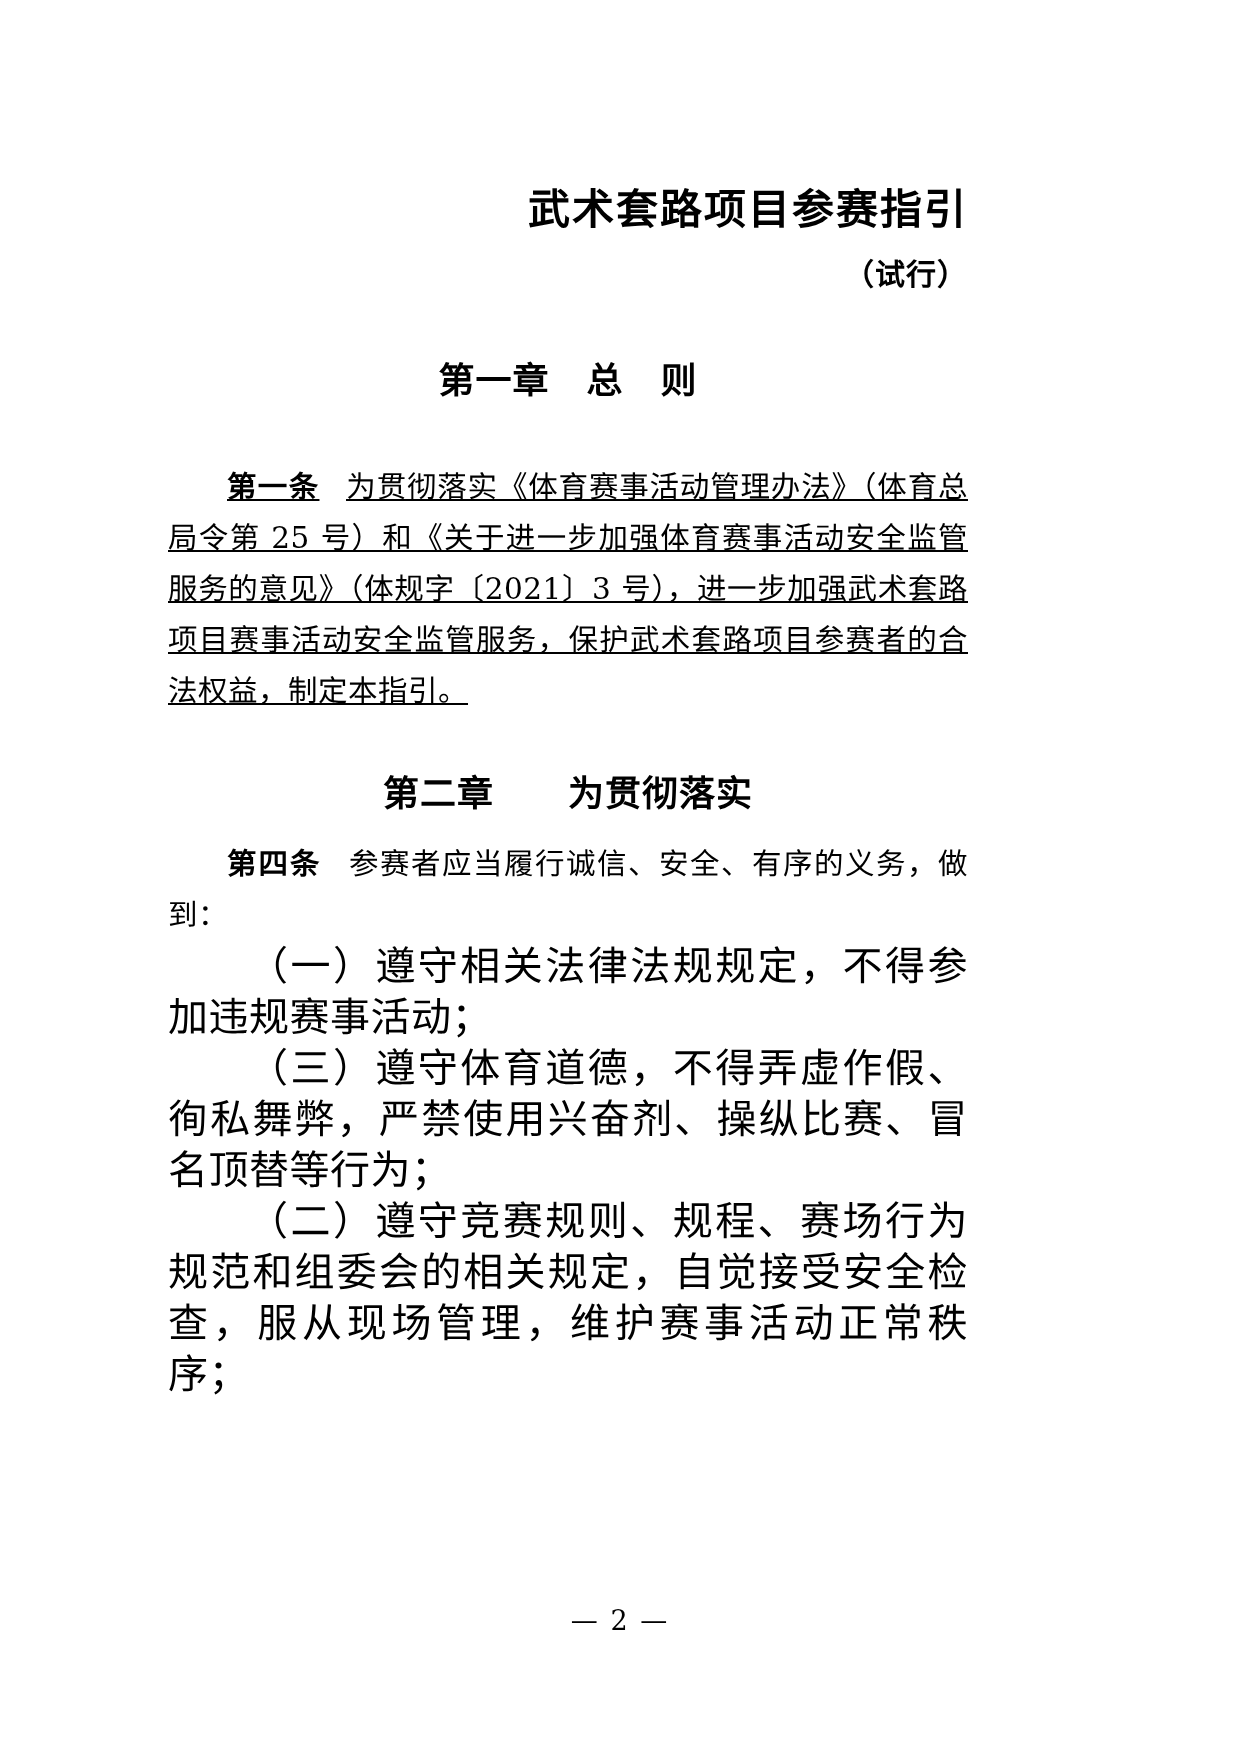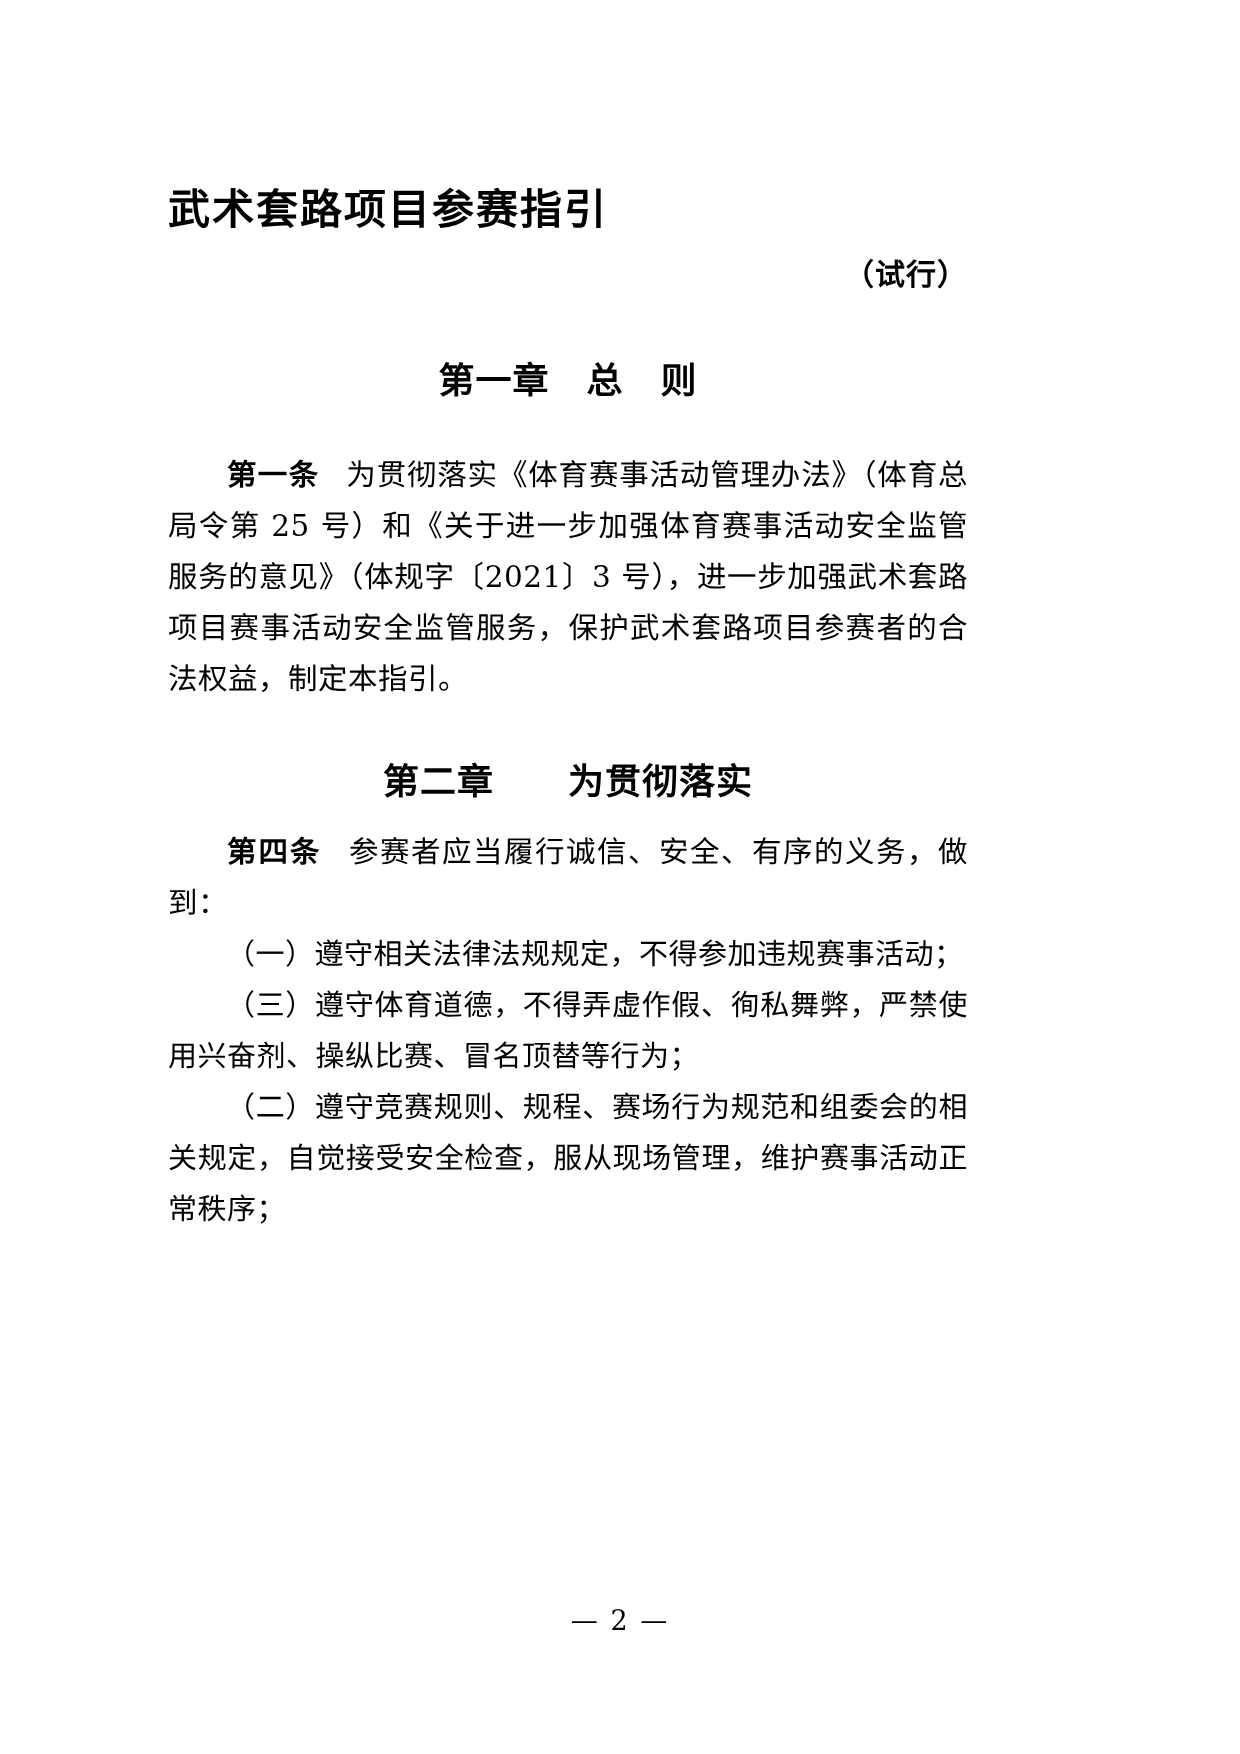--- a/index.html
+++ b/index.html
@@ -33,21 +33,21 @@
     width: 800px;
   }
 
   
   .doc-title {
     font-family: "DejaVu Sans", "Liberation Sans", sans-serif;
     font-weight: 700;
     font-size: 42px;
     line-height: 1.25;
     letter-spacing: 2px;
-    text-align: left;
+    text-align: right;
     margin: 0;
     padding-top: 6px;
   }
   .doc-subtitle {
     font-size: 30px;
     line-height: 1.3;
     text-align: right;
     margin: 0;
     padding-top: 18px;
     letter-spacing: 1px;
@@ -71,32 +71,32 @@
   
   .para {
     font-size: 29.5px;
     line-height: 51px;
     text-align: justify;
     text-justify: inter-ideograph;
     margin: 0;
     text-indent: 2em;
     letter-spacing: 0.5px;
   }
-  .para.first-after-chapter { margin-top: 44px; }
+  .para.first-after-chapter { margin-top: 56px; text-decoration: underline; }
   .para.after-chapter2 { margin-top: 20px; }
 
   .art-label {
     font-family: "DejaVu Sans", "Liberation Sans", sans-serif;
     font-weight: 700;
     letter-spacing: 1px;
   }
   .art-gap { display: inline-block; width: 0.9em; }
 
   .item {
-    font-size: 29px;
+    font-size: 40px;
     line-height: 51px;
     text-align: justify;
     text-justify: inter-ideograph;
     margin: 0;
     text-indent: 2em;
     letter-spacing: 0.5px;
   }
 
   
   .page-footer {

